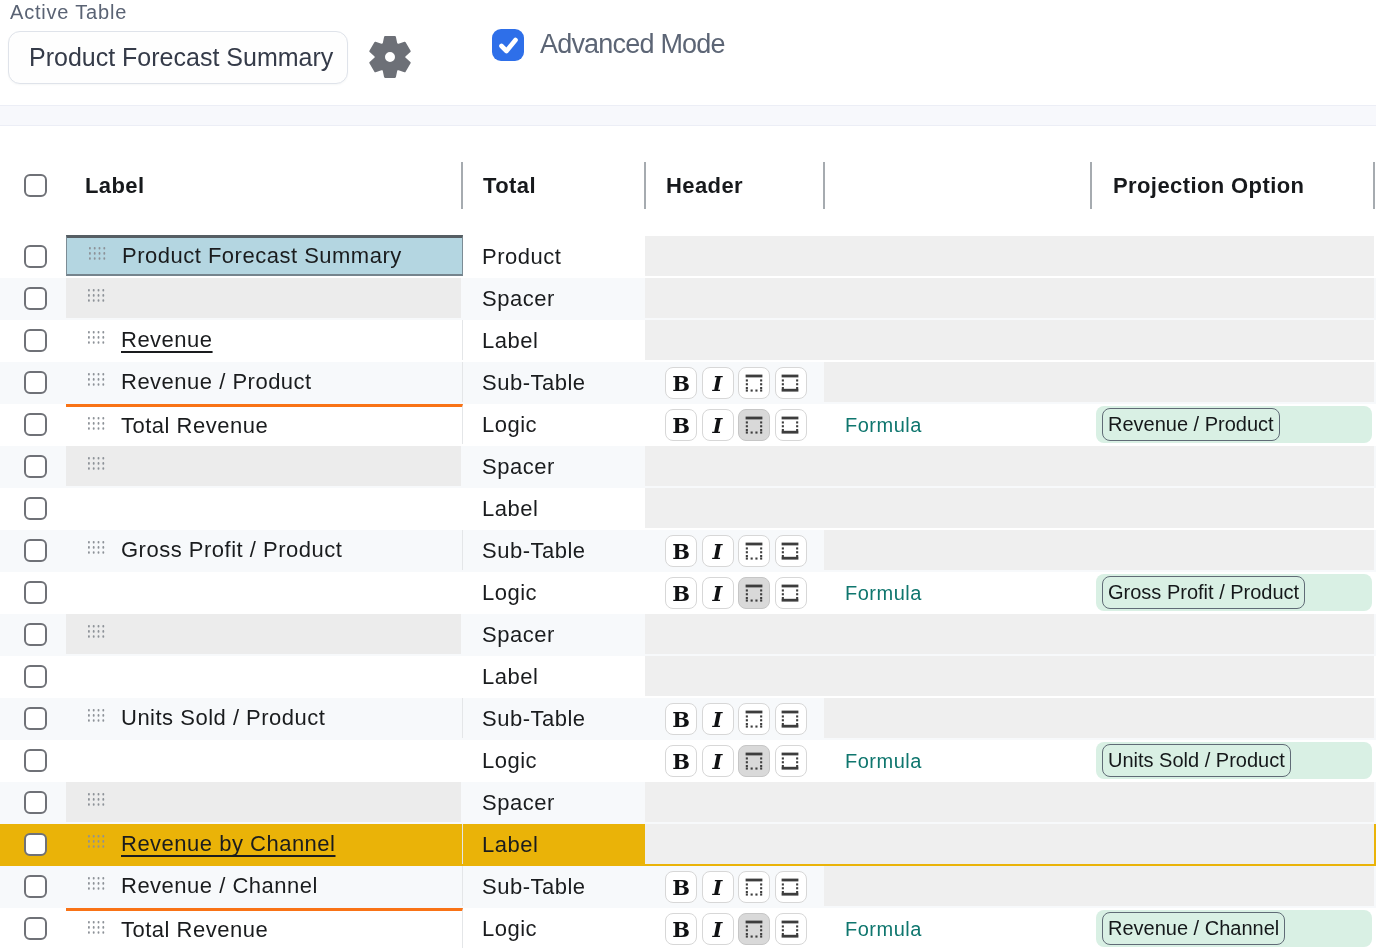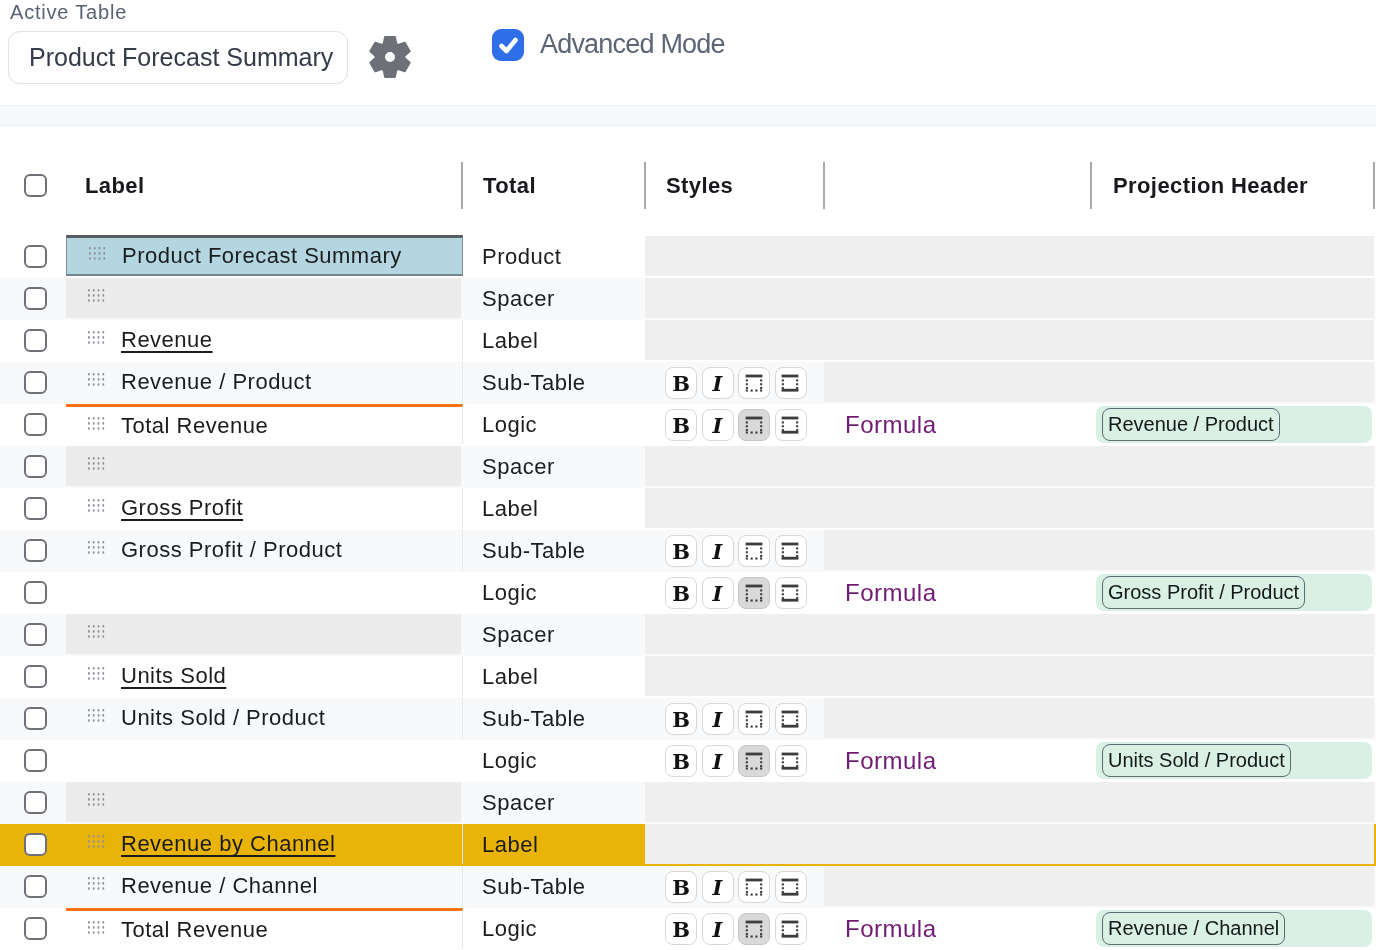--- a/index.html
+++ b/index.html
@@ -71,21 +71,21 @@
     position:absolute;top:5px;width:32px;height:32px;box-sizing:border-box;
     background:#fff;border:1.5px solid #d7d7d7;border-radius:8px;cursor:pointer;
     display:flex;align-items:center;justify-content:center;
   }
   .style-btn.active{background:#d9d9d9;border-color:#c6c6c6;}
   .glyph-b{font-family:"DejaVu Serif","Liberation Serif",serif;font-weight:bold;
     font-size:21px;color:#101113;line-height:1;}
   .glyph-i{font-family:"DejaVu Serif","Liberation Serif",serif;font-style:italic;font-weight:bold;
     font-size:21px;color:#101113;line-height:1;}
   .option-text{position:absolute;left:845px;top:0;height:42px;display:flex;align-items:center;
-    font-size:24px;letter-spacing:0.5px;color:#701a75;}
+    font-size:20px;letter-spacing:0.5px;color:#0f766e;}
   .formula-cell{
     position:absolute;left:1096px;top:1.5px;width:276px;height:37px;border-radius:8px;
     background:#d9f0e4;display:flex;align-items:center;padding-left:6px;box-sizing:border-box;
   }
   .formula-chip{
     height:33px;box-sizing:border-box;border:1.5px solid #606b76;border-radius:8px;
     display:flex;align-items:center;padding:0 5px;background:#d9f0e4;
     font-size:20px;color:#15181a;white-space:nowrap;cursor:pointer;
   }
 </style>
@@ -110,22 +110,22 @@
   </svg>
 </div>
 <div class="abs" id="advanced-label">Advanced Mode</div>
 
 <div class="abs" id="band"></div>
 
 <div class="abs" id="thead">
   <div class="checkbox" style="left:24px;top:14px;"></div>
   <div class="th" style="left:85px;">Label</div>
   <div class="th" style="left:483px;">Total</div>
-  <div class="th" style="left:666px;">Styles</div>
-  <div class="th" style="left:1113px;">Projection Header</div>
+  <div class="th" style="left:666px;">Header</div>
+  <div class="th" style="left:1113px;">Projection Option</div>
   <div class="vline" style="left:461px;"></div>
   <div class="vline" style="left:644px;"></div>
   <div class="vline" style="left:823px;"></div>
   <div class="vline" style="left:1090px;"></div>
   <div class="vline" style="left:1373px;"></div>
 </div>
 
 <div class="abs" id="tbody">
     <div class="row" style="top: 0px;">
       <div class="checkbox"></div>
@@ -321,37 +321,20 @@
             <rect x="14.399999999999999" y="0" width="1.8" height="2.6" rx="0.8" fill="#8d9298"></rect>
             <rect x="14.399999999999999" y="5.1" width="1.8" height="2.6" rx="0.8" fill="#8d9298"></rect>
             <rect x="14.399999999999999" y="10.2" width="1.8" height="2.6" rx="0.8" fill="#8d9298"></rect>
           </svg></span>
       </div>
       <div class="type-text">Spacer</div>
       <div class="gray-block" style="left:645px;width:729px;"></div>
     </div>
     <div class="row" style="top: 252px;">
       <div class="checkbox"></div>
-      <div class="label-cell">
-        <span class="grip"><svg width="17" height="14" viewBox="0 0 17 14">
-            <rect x="0" y="0" width="1.8" height="2.6" rx="0.8" fill="#8d9298"></rect>
-            <rect x="0" y="5.1" width="1.8" height="2.6" rx="0.8" fill="#8d9298"></rect>
-            <rect x="0" y="10.2" width="1.8" height="2.6" rx="0.8" fill="#8d9298"></rect>
-            <rect x="4.8" y="0" width="1.8" height="2.6" rx="0.8" fill="#8d9298"></rect>
-            <rect x="4.8" y="5.1" width="1.8" height="2.6" rx="0.8" fill="#8d9298"></rect>
-            <rect x="4.8" y="10.2" width="1.8" height="2.6" rx="0.8" fill="#8d9298"></rect>
-            <rect x="9.6" y="0" width="1.8" height="2.6" rx="0.8" fill="#8d9298"></rect>
-            <rect x="9.6" y="5.1" width="1.8" height="2.6" rx="0.8" fill="#8d9298"></rect>
-            <rect x="9.6" y="10.2" width="1.8" height="2.6" rx="0.8" fill="#8d9298"></rect>
-            <rect x="14.399999999999999" y="0" width="1.8" height="2.6" rx="0.8" fill="#8d9298"></rect>
-            <rect x="14.399999999999999" y="5.1" width="1.8" height="2.6" rx="0.8" fill="#8d9298"></rect>
-            <rect x="14.399999999999999" y="10.2" width="1.8" height="2.6" rx="0.8" fill="#8d9298"></rect>
-          </svg></span>
-        <span class="row-label underline">Gross Profit</span>
-      </div>
       <div class="type-text">Label</div>
       <div class="gray-block" style="left:645px;width:729px;"></div>
     </div>
     <div class="row tint" style="top: 294px;">
       <div class="checkbox"></div>
       <div class="label-cell">
         <span class="grip"><svg width="17" height="14" viewBox="0 0 17 14">
             <rect x="0" y="0" width="1.8" height="2.6" rx="0.8" fill="#8d9298"></rect>
             <rect x="0" y="5.1" width="1.8" height="2.6" rx="0.8" fill="#8d9298"></rect>
             <rect x="0" y="10.2" width="1.8" height="2.6" rx="0.8" fill="#8d9298"></rect>
@@ -460,37 +443,20 @@
             <rect x="14.399999999999999" y="0" width="1.8" height="2.6" rx="0.8" fill="#8d9298"></rect>
             <rect x="14.399999999999999" y="5.1" width="1.8" height="2.6" rx="0.8" fill="#8d9298"></rect>
             <rect x="14.399999999999999" y="10.2" width="1.8" height="2.6" rx="0.8" fill="#8d9298"></rect>
           </svg></span>
       </div>
       <div class="type-text">Spacer</div>
       <div class="gray-block" style="left:645px;width:729px;"></div>
     </div>
     <div class="row" style="top: 420px;">
       <div class="checkbox"></div>
-      <div class="label-cell">
-        <span class="grip"><svg width="17" height="14" viewBox="0 0 17 14">
-            <rect x="0" y="0" width="1.8" height="2.6" rx="0.8" fill="#8d9298"></rect>
-            <rect x="0" y="5.1" width="1.8" height="2.6" rx="0.8" fill="#8d9298"></rect>
-            <rect x="0" y="10.2" width="1.8" height="2.6" rx="0.8" fill="#8d9298"></rect>
-            <rect x="4.8" y="0" width="1.8" height="2.6" rx="0.8" fill="#8d9298"></rect>
-            <rect x="4.8" y="5.1" width="1.8" height="2.6" rx="0.8" fill="#8d9298"></rect>
-            <rect x="4.8" y="10.2" width="1.8" height="2.6" rx="0.8" fill="#8d9298"></rect>
-            <rect x="9.6" y="0" width="1.8" height="2.6" rx="0.8" fill="#8d9298"></rect>
-            <rect x="9.6" y="5.1" width="1.8" height="2.6" rx="0.8" fill="#8d9298"></rect>
-            <rect x="9.6" y="10.2" width="1.8" height="2.6" rx="0.8" fill="#8d9298"></rect>
-            <rect x="14.399999999999999" y="0" width="1.8" height="2.6" rx="0.8" fill="#8d9298"></rect>
-            <rect x="14.399999999999999" y="5.1" width="1.8" height="2.6" rx="0.8" fill="#8d9298"></rect>
-            <rect x="14.399999999999999" y="10.2" width="1.8" height="2.6" rx="0.8" fill="#8d9298"></rect>
-          </svg></span>
-        <span class="row-label underline">Units Sold</span>
-      </div>
       <div class="type-text">Label</div>
       <div class="gray-block" style="left:645px;width:729px;"></div>
     </div>
     <div class="row tint" style="top: 462px;">
       <div class="checkbox"></div>
       <div class="label-cell">
         <span class="grip"><svg width="17" height="14" viewBox="0 0 17 14">
             <rect x="0" y="0" width="1.8" height="2.6" rx="0.8" fill="#8d9298"></rect>
             <rect x="0" y="5.1" width="1.8" height="2.6" rx="0.8" fill="#8d9298"></rect>
             <rect x="0" y="10.2" width="1.8" height="2.6" rx="0.8" fill="#8d9298"></rect>

